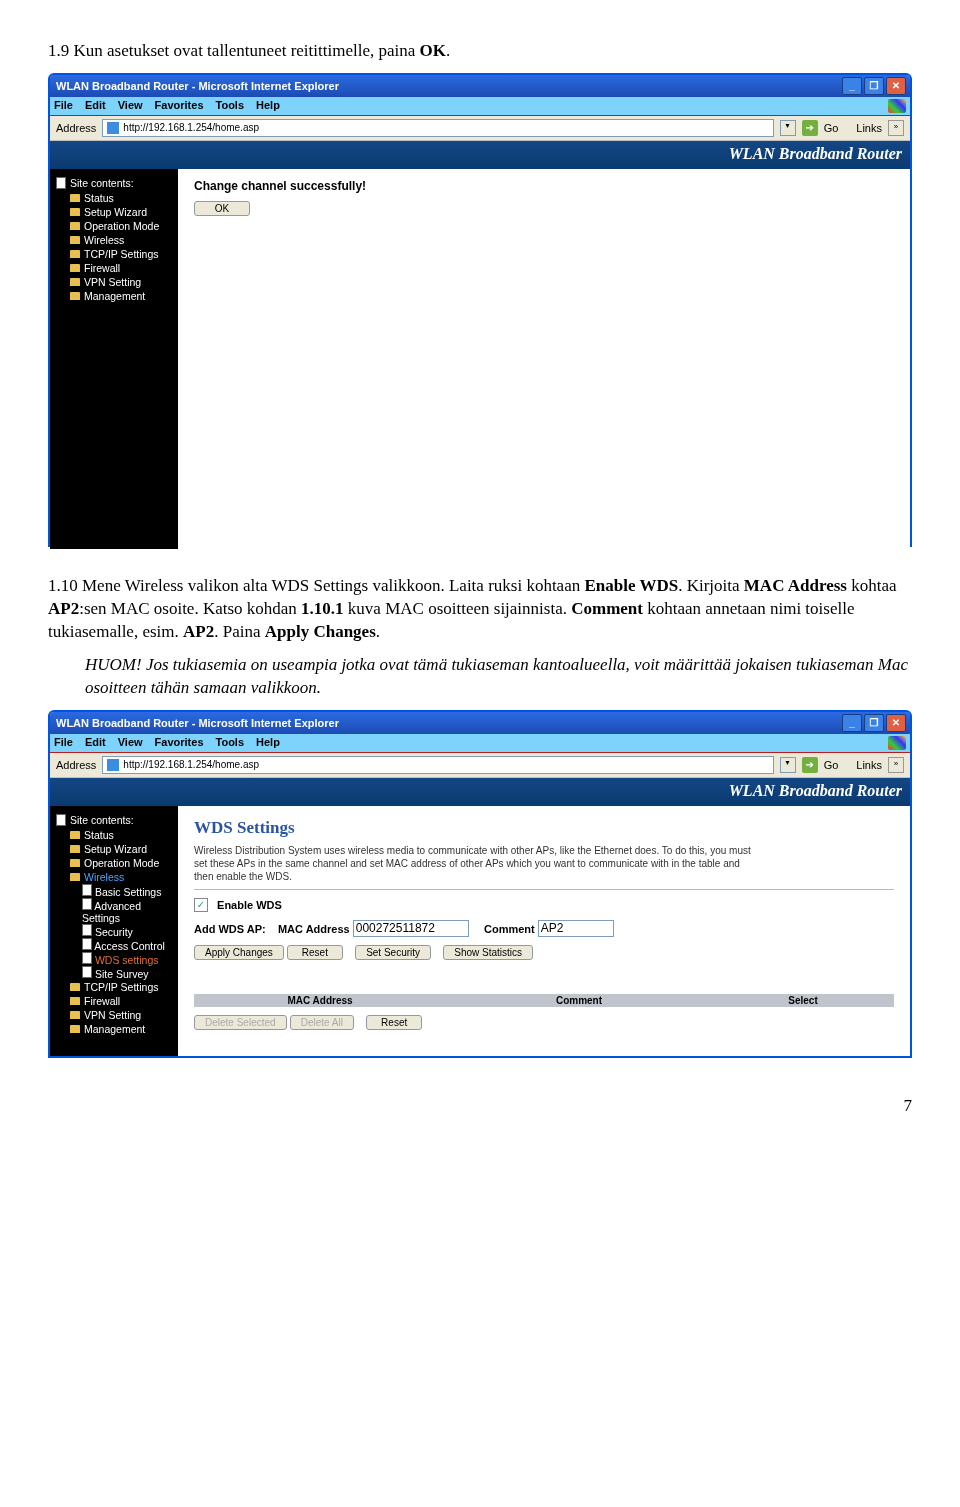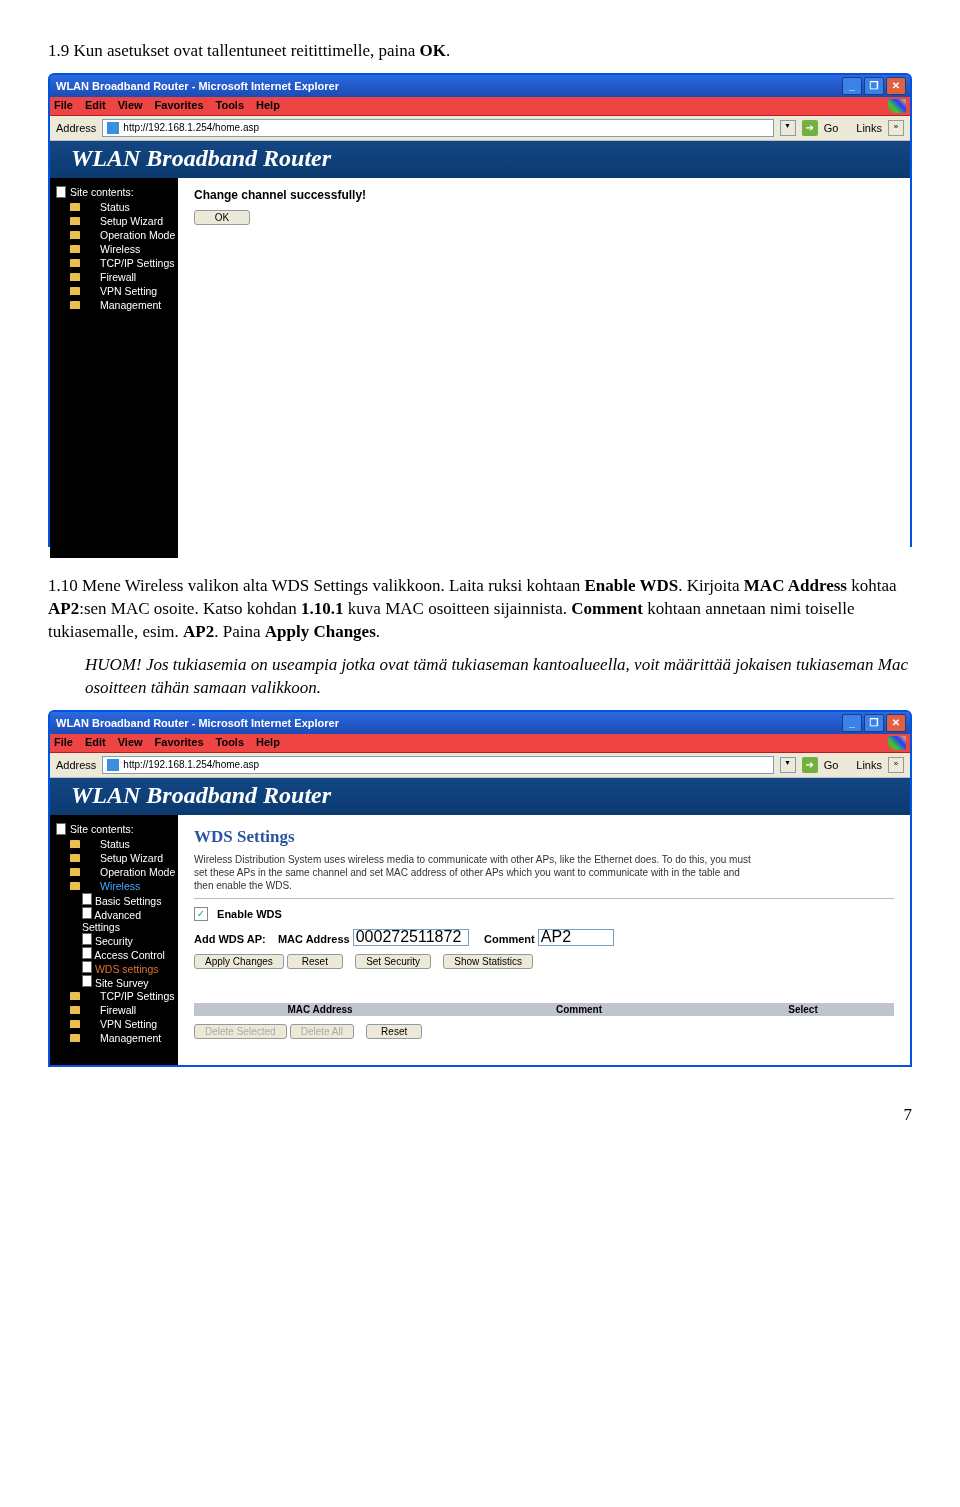--- a/index.html
+++ b/index.html
@@ -19,21 +19,21 @@
   .indent {
     margin-left: 37px;
   }
   .bold { font-weight: bold; }
   .italic { font-style: italic; }
 
   
   .ie-window {
     border: 2px solid #0054e3;
     border-radius: 6px 6px 0 0;
-    background: #ef4444;
+    background: #7dd3fc;
     font-family: Tahoma, sans-serif;
     font-size: 11px;
     margin: 8px 0 28px 0;
   }
   .ie-titlebar {
     background: linear-gradient(#2b6ae0, #1c4bb3);
     height: 22px;
     border-radius: 4px 4px 0 0;
     display: flex;
     justify-content: space-between;
@@ -84,25 +84,26 @@
   .ie-go-btn {
     width: 16px; height: 16px; background: #73b040;
     border-radius: 2px; color: #fff; font-size:10px; display:flex;align-items:center;justify-content:center;
   }
   .ie-links { color:#000; }
   .ie-linksbtn { width:14px;height:14px;border:1px solid #999; display:inline-block; text-align:center;font-size:8px;line-height:12px;}
 
   .router-banner {
     background: linear-gradient(#134684, #0a3a6f);
     color: #fff;
-    padding: 4px 8px 6px 21px;
+    padding: 4px 8px 6px 4px;
     font-family: "Times New Roman", serif;
     font-style: italic;
     font-weight: bold;
-    font-size: 24px;
+    font-size: 16px;
+    text-align: right;
   }
   .router-body {
     display: flex;
     height: 100%;
   }
   .sidebar {
     background: #000;
     width: 128px;
     padding: 6px 0 12px 0;
     font-size: 10.5px;
@@ -110,21 +111,21 @@
   }
   .sidebar .head {
     color: #fff;
     padding: 2px 6px;
     display:flex; align-items:flex-start; gap:4px;
   }
   .sidebar-item {
     padding: 1px 0 1px 20px;
     display: flex;
     align-items: center;
-    gap: 20px;
+    gap: 4px;
     color: #fff;
     white-space: nowrap;
   }
   .sidebar-sub { padding-left: 32px; color:#fff; }
   .sidebar-item.sel a, .sidebar-sub.sel a { color: #d84; }
   .sidebar a { color: inherit; text-decoration: none; }
   .folder-icon { width:10px; height:8px; background:#e8c050; display:inline-block; border-radius:1px 1px 0 0; }
   .page-icon { width:8px; height:10px; background:#fff; display:inline-block; border:1px solid #666; }
 
   .content {
@@ -141,21 +142,21 @@
   }
   .content .desc { font-size: 10px; color:#333; line-height:1.3; margin-bottom: 6px; width: 560px; }
   .content hr { border: none; border-top: 1px solid #bbb; margin: 4px 0; }
   .btn-ie {
     font-family: Tahoma, sans-serif; font-size: 10px;
     background: #ece9d8; border: 1px solid #919b9c; border-radius:3px;
     padding: 1px 10px; min-width: 56px;
   }
   .checkbox { width:12px; height:12px; border:1px solid #888; display:inline-flex; align-items:center; justify-content:center; font-size:10px; color:#2a7; margin-right:6px; }
   .txt-in {
-    font-family: Tahoma, sans-serif; font-size: 16px;
+    font-family: Tahoma, sans-serif; font-size: 12px;
     border: 1px solid #7f9db9; padding: 0 2px; height: 15px;
   }
   .row { margin: 8px 0; }
   .list-hdr {
     background: #c0c4cc; padding: 1px 0; display:flex; font-size:10px;
   }
   .list-hdr > div { text-align:center; }
   .page-num {
     text-align:right; margin-top: 38px; font-family:"Times New Roman",serif; font-size:17px;
   }

